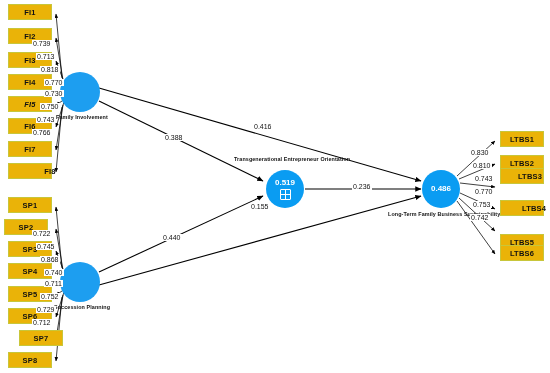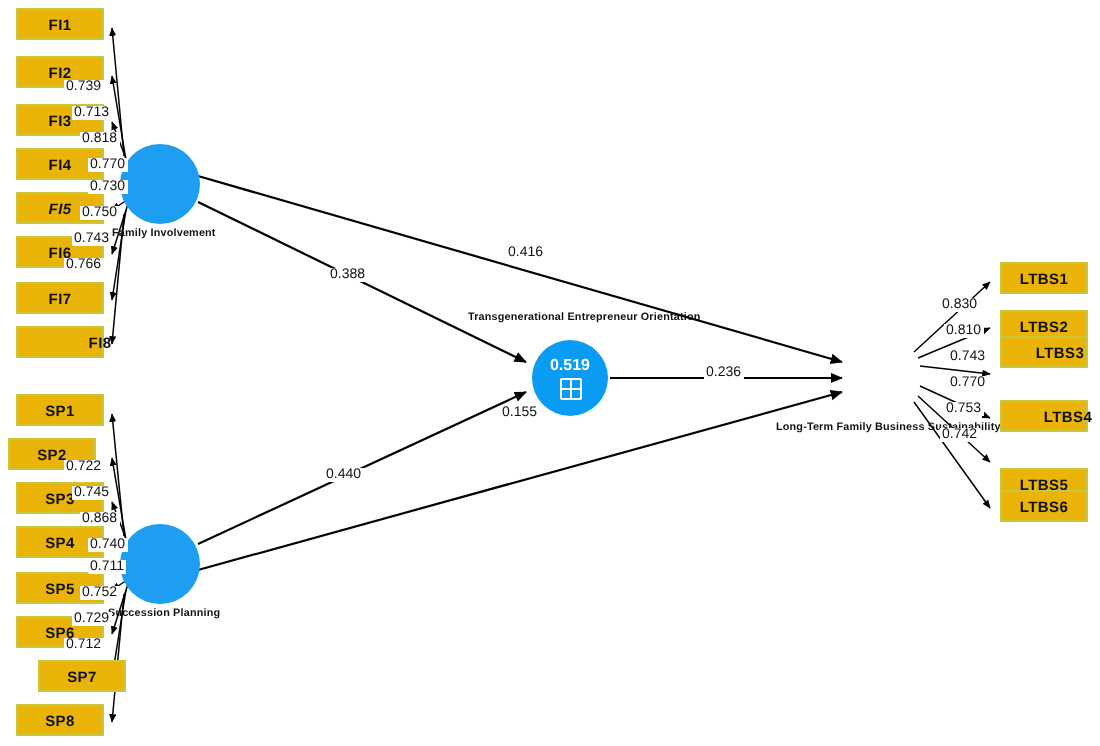--- a/index.html
+++ b/index.html
@@ -163,20 +163,23 @@
 
   <div class="lv-circle exo" style="left:60px; top:262px;"></div>
   <div class="lv-label" style="left:54px; top:304px;">Succession Planning</div>
 
   <div class="lv-circle endo" style="left:266px; top:170px;">
     <span class="r2">0.519</span>
     <span class="grid-icon"></span>
   </div>
   <div class="lv-label" style="left:234px; top:156px;">Transgenerational Entrepreneur Orientation</div>
 
+  <div class="lv-circle endo" style="left:422px; top:170px;">
+    <span class="r2">0.486</span>
+  </div>
   <div class="lv-label" style="left:388px; top:211px;">Long-Term Family Business Sustainability</div>
 
   <div class="ind-box" style="left:8px; top:4px;">FI1</div>
   <div class="ind-box" style="left:8px; top:28px;">FI2</div>
   <div class="ind-box" style="left:8px; top:52px;">FI3</div>
   <div class="ind-box" style="left:8px; top:74px;">FI4</div>
   <div class="ind-box" style="left:8px; top:96px;font-style:italic;">FI5</div>
   <div class="ind-box" style="left:8px; top:118px;">FI6</div>
   <div class="ind-box" style="left:8px; top:141px;">FI7</div>
   <div class="ind-box" style="left:8px; top:163px;padding-left:40px;">FI8</div>

